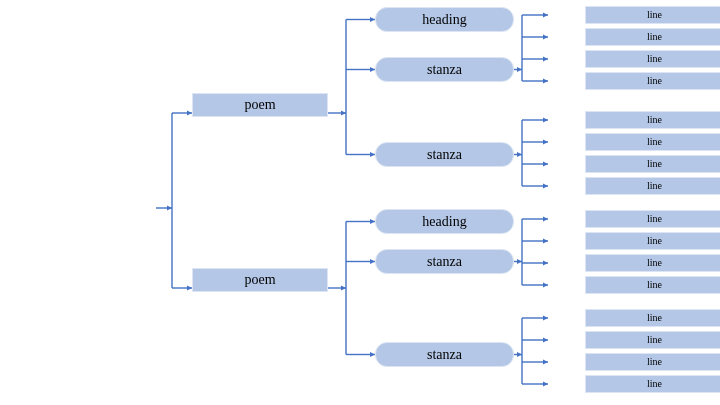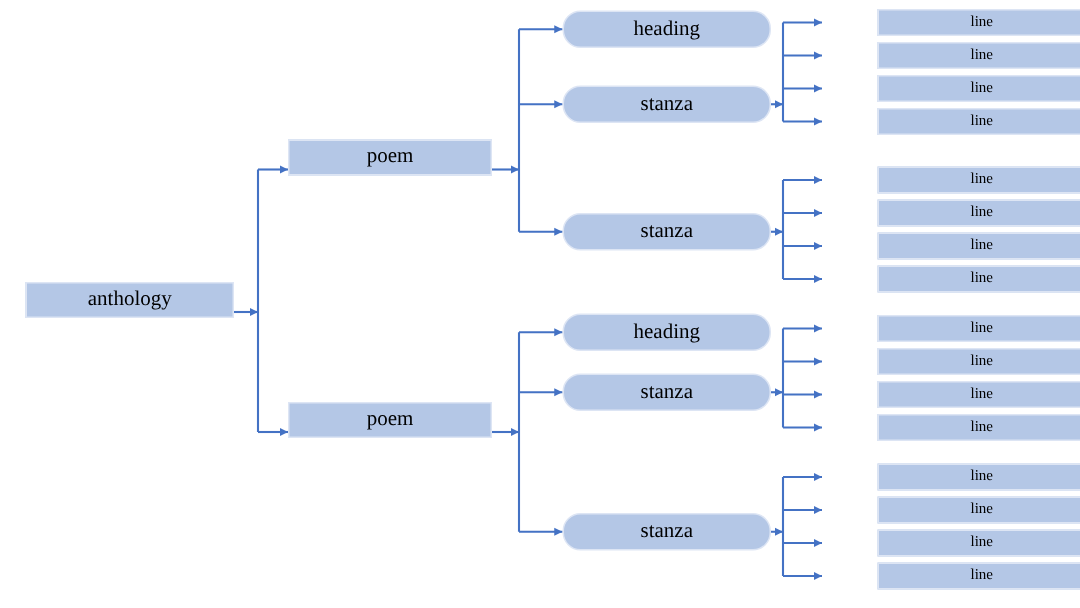--- a/index.html
+++ b/index.html
@@ -116,21 +116,20 @@
     <g>
       <path class="arrow" d="M514,354.5 H522"></path>
       <path class="trunk" d="M522,318 V384"></path>
       <path class="arrow" d="M522,318 H548"></path>
       <path class="arrow" d="M522,340 H548"></path>
       <path class="arrow" d="M522,362 H548"></path>
       <path class="arrow" d="M522,384 H548"></path>
     </g>
   </svg>
 
-  <div class="node big" style="left:17px;top:188px;width:139px;">anthology</div>
 
   <div class="node big" style="left:192px;top:93px;width:136px;">poem</div>
   <div class="node big" style="left:192px;top:268px;width:136px;">poem</div>
 
   <div class="node mid" style="left:375px;top:7px;width:139px;">heading</div>
   <div class="node mid" style="left:375px;top:57px;width:139px;">stanza</div>
   <div class="node mid" style="left:375px;top:142px;width:139px;">stanza</div>
 
   <div class="node mid" style="left:375px;top:209px;width:139px;">heading</div>
   <div class="node mid" style="left:375px;top:249px;width:139px;">stanza</div>

